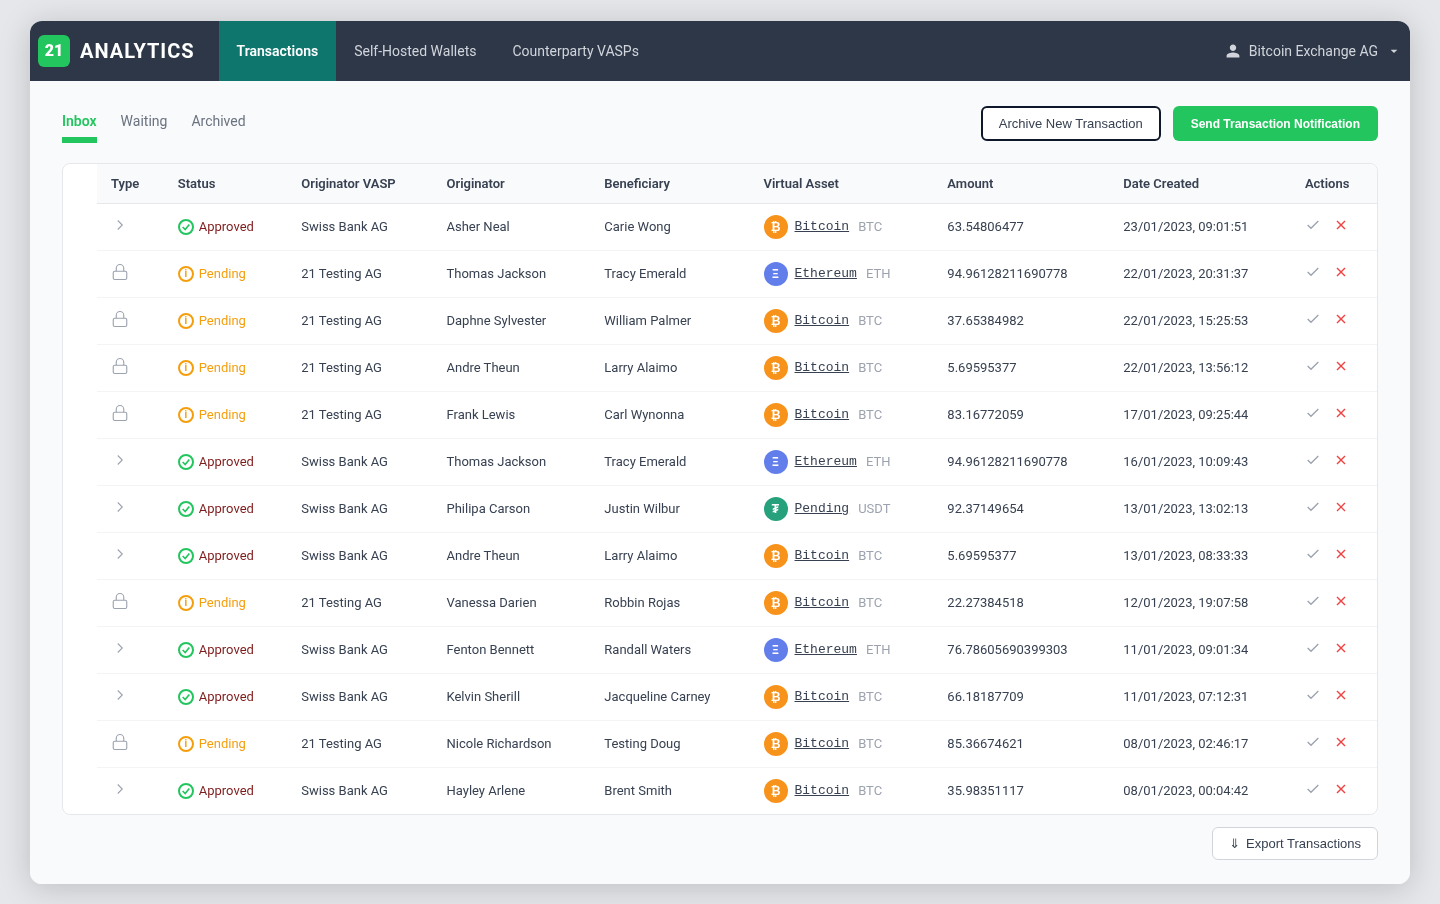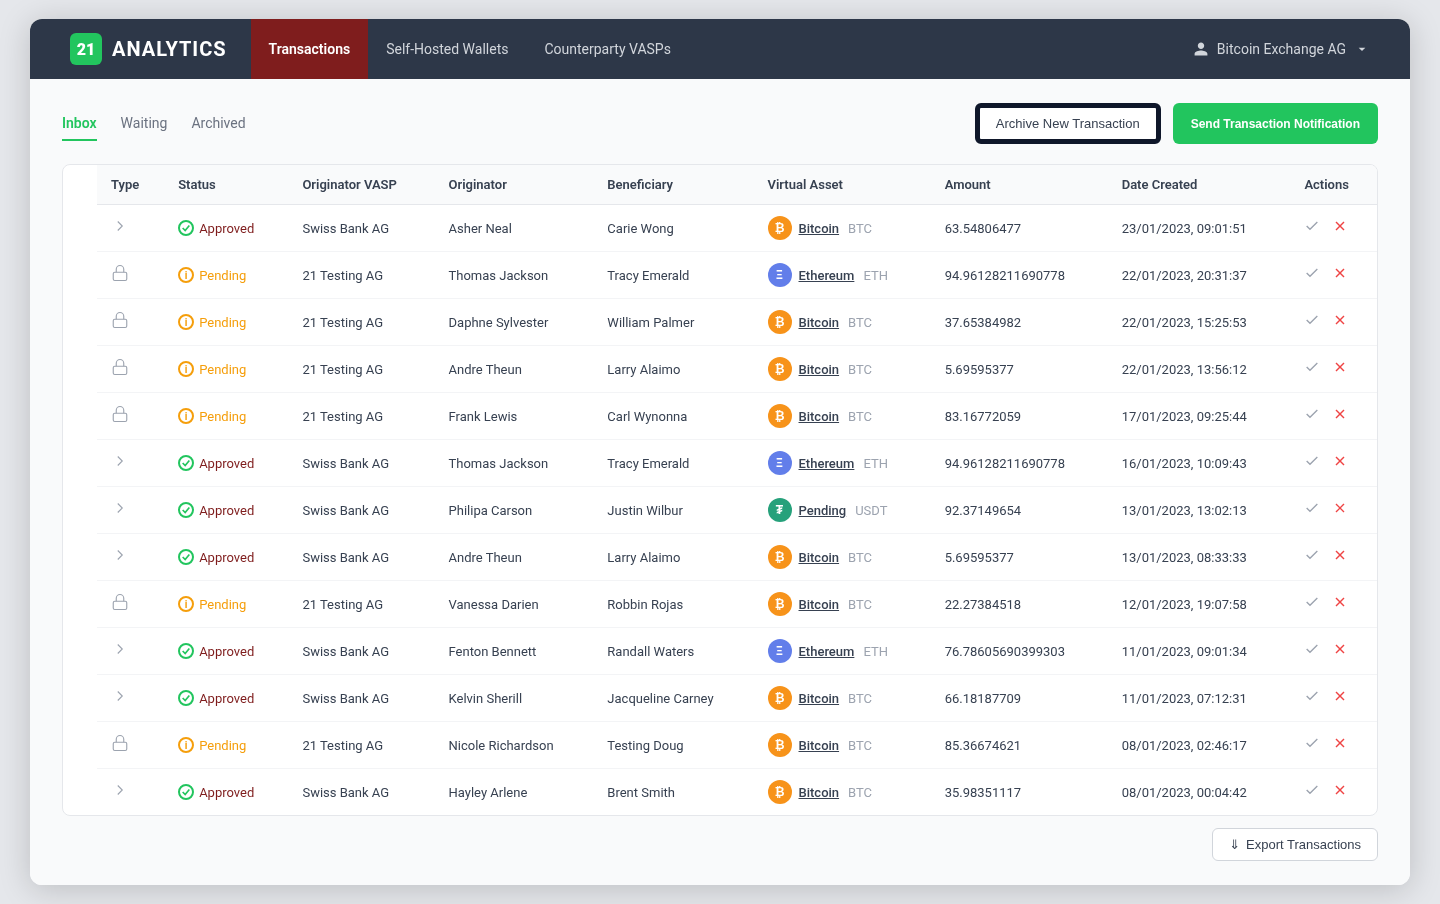--- a/index.html
+++ b/index.html
@@ -1,55 +1,55 @@
 <!DOCTYPE html>
 <html><head>
   <meta charset="utf-8">
   <style>
     * { box-sizing: border-box; margin: 0; padding: 0; }
     body { font-family: -apple-system, BlinkMacSystemFont, 'Segoe UI', Roboto, sans-serif; background: #e5e7eb; display: flex; justify-content: center; align-items: center; min-height: 100vh; }
     .window { width: 1380px; background: #fff; border-radius: 12px; overflow: hidden; box-shadow: 0 4px 32px rgba(0,0,0,0.18); }
     
-    .navbar { background: #2d3748; display: flex; align-items: center; height: 60px; padding: 0 40px; gap: 0; }
+    .navbar { background: #2d3748; display: flex; align-items: center; height: 60px; padding: 0 8px; gap: 0; }
     .logo-area { display: flex; align-items: center; gap: 10px; margin-right: 24px; }
     .logo-box { background: #22c55e; color: #fff; font-weight: 900; font-size: 16px; width: 32px; height: 32px; border-radius: 6px; display: flex; align-items: center; justify-content: center; }
     .logo-text { color: #fff; font-size: 20px; font-weight: 700; letter-spacing: 1px; }
     .nav-links { display: flex; align-items: center; height: 100%; flex: 1; }
     .nav-item { color: #d1d5db; font-size: 14px; padding: 0 18px; height: 100%; display: flex; align-items: center; cursor: pointer; text-decoration: none; white-space: nowrap; }
-    .nav-item.active { background: #7f1d1d; color: #fff; font-weight: 600; }
+    .nav-item.active { background: #0f766e; color: #fff; font-weight: 600; }
     .nav-right { margin-left: auto; display: flex; align-items: center; gap: 8px; color: #d1d5db; font-size: 14px; cursor: pointer; }
     .nav-right svg { width: 16px; height: 16px; fill: #d1d5db; }
     
     .content { background: #f9fafb; padding: 24px 32px; }
     
     .tabs-row { display: flex; align-items: center; margin-bottom: 20px; }
     .tabs { display: flex; gap: 0; flex: 1; }
     .tab { font-size: 14px; padding: 8px 0; margin-right: 24px; color: #6b7280; cursor: pointer; border-bottom: 2px solid transparent; }
-    .tab.active { color: #22c55e; border-bottom: 2px solid #22c55e; font-weight: 600; }
+    .tab.active { color: #22c55e; border-bottom: 6px solid #22c55e; font-weight: 600; }
     .tab-actions { display: flex; gap: 12px; margin-left: auto; }
-    .btn-outline { border: 5px solid #0f172a; background: #fff; color: #374151; font-size: 13px; padding: 8px 16px; border-radius: 6px; cursor: pointer; white-space: nowrap; }
+    .btn-outline { border: 2px solid #0f172a; background: #fff; color: #374151; font-size: 13px; padding: 8px 16px; border-radius: 6px; cursor: pointer; white-space: nowrap; }
     .btn-green { background: #22c55e; color: #fff; font-size: 12px; padding: 8px 18px; border-radius: 6px; cursor: pointer; border: none; white-space: nowrap; font-weight: 600; }
     
     .table-wrap { background: #fff; border-radius: 8px; overflow: hidden; border: 1px solid #e5e7eb; padding-left: 34px; }
     table { width: 100%; border-collapse: collapse; font-size: 13px; }
     thead tr { background: #f9fafb; border-bottom: 1px solid #e5e7eb; }
     thead th { text-align: left; padding: 12px 14px; color: #374151; font-weight: 600; font-size: 13px; white-space: nowrap; }
     tbody tr { border-bottom: 1px solid #f3f4f6; }
     tbody tr:last-child { border-bottom: none; }
     tbody td { padding: 11px 14px; color: #374151; font-size: 13px; white-space: nowrap; vertical-align: middle; }
     .status-approved { display: flex; align-items: center; gap: 5px; color: #7f1d1d; font-size: 13px; }
     .status-pending { display: flex; align-items: center; gap: 5px; color: #f59e0b; font-size: 13px; }
     .status-icon-approved { width: 16px; height: 16px; border-radius: 50%; border: 2px solid #22c55e; display: flex; align-items: center; justify-content: center; }
     .status-icon-pending { width: 16px; height: 16px; border-radius: 50%; border: 2px solid #f59e0b; display: flex; align-items: center; justify-content: center; font-weight: 700; font-size: 10px; color: #f59e0b; }
     .asset-cell { display: flex; align-items: center; gap: 7px; }
     .asset-icon { width: 24px; height: 24px; border-radius: 50%; display: flex; align-items: center; justify-content: center; font-size: 12px; font-weight: 700; }
     .asset-btc { background: #f7931a; color: #fff; }
     .asset-eth { background: #627eea; color: #fff; }
     .asset-usdt { background: #26a17b; color: #fff; }
-    .asset-name { color: #374151; font-weight: 500; text-decoration: underline; cursor: pointer; }
+    .asset-name { color: #374151; font-weight: 500; text-decoration: underline; cursor: pointer; font-family: Liberation Mono, monospace; }
     .asset-sym { color: #9ca3af; margin-left: 2px; }
     .actions-cell { display: flex; gap: 12px; align-items: center; }
     .action-check { color: #9ca3af; cursor: pointer; font-size: 16px; }
     .action-x { color: #ef4444; cursor: pointer; font-size: 16px; }
     .export-row { display: flex; justify-content: flex-end; padding: 12px 0 0 0; }
     .btn-export { border: 1px solid #d1d5db; background: #fff; color: #374151; font-size: 13px; padding: 8px 16px; border-radius: 6px; cursor: pointer; display: flex; align-items: center; gap: 6px; }
   </style>
 </head>
 <body>
 

